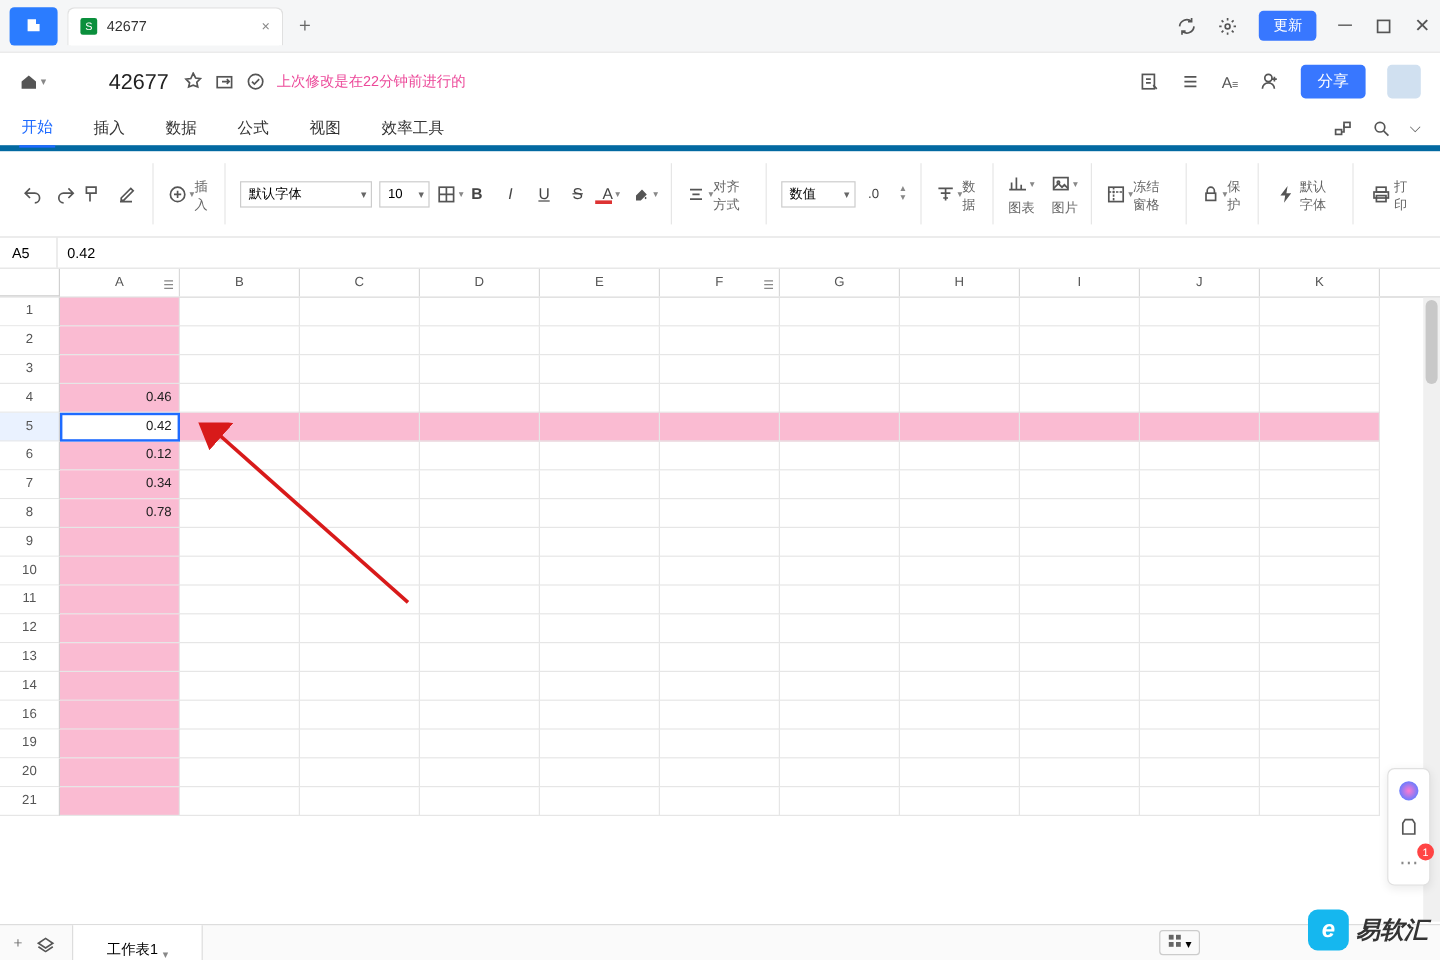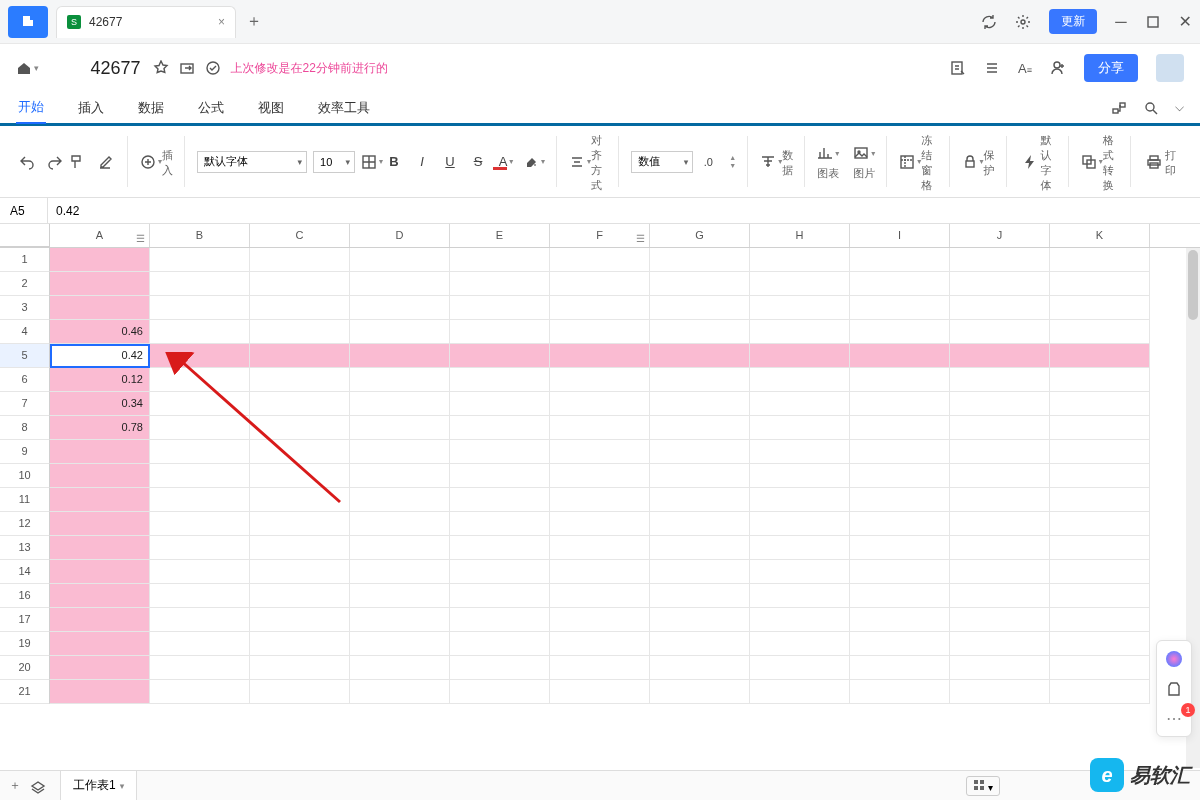--- a/index.html
+++ b/index.html
@@ -18,21 +18,21 @@
 
 .title-bar { height: 48px; display:flex; align-items:center; padding: 0 16px; gap:12px; }
 .home-btn { color:#555; display:flex;align-items:center;gap:2px; cursor:pointer;}
 .doc-title { font-size:18px; color:#222; margin-left:40px;}
 .title-icons { display:flex; gap:10px; color:#888; font-size:12px; align-items:center;}
 .title-right { margin-left:auto; display:flex; align-items:center; gap:18px; }
 .share-btn { background:#3877ff; color:#fff; padding:5px 14px; border-radius:4px; font-size:13px; cursor:pointer;}
 .avatar { width:28px; height:28px; background:#d0e0f0; border-radius:4px; }
 
 
-.menu-bar { height:34px; display:flex; align-items:center; padding:0 16px; gap:30px; border-bottom:3px solid #0369a1; font-size:13px; color:#333;}
+.menu-bar { height:34px; display:flex; align-items:center; padding:0 16px; gap:30px; border-bottom:5px solid #0369a1; font-size:13px; color:#333;}
 .menu-item { cursor:pointer; padding:6px 2px; }
 .menu-item.active { color:#1f6bff; border-bottom:2px solid #1f6bff; font-weight:500;}
 .menu-right { margin-left:auto; display:flex; gap:16px; color:#555;}
 
 
 .ribbon { height:72px; display:flex; align-items:stretch; border-bottom:1px solid #e0e0e0; padding:0 12px; }
 .rb-group { display:flex; flex-direction:row; align-items:center; justify-content:center; padding:0 12px; position:relative; }
 .rb-group:not(:last-child)::after { content:""; position:absolute; right:0; top:10px; bottom:10px; width:1px; background:#e6e6e6; }
 .rb-row { display:flex; align-items:center; gap:6px; height:28px;}
 .rb-label { font-size:11px; color:#666; margin-top:2px;}
@@ -58,21 +58,21 @@
 .row-h.sel { background:#eaf2ff; }
 .cell { width:100px; border-right:1px solid #e6e6e6; border-bottom:1px solid #e6e6e6; font-size:11px; padding-right:6px; text-align:right; line-height:22px; color:#222;}
 .pink { background:#fabbd2; }
 .cell.active { outline:2px solid #1f6bff; outline-offset:-2px; background:#fff; position:relative; z-index:2;}
 .scroll-v { position:absolute; right:0; top:24px; width:14px; height:520px; background:#f0f0f0;}
 .scroll-thumb { width:10px; margin:2px; height:70px; background:#c8c8c8; border-radius:5px;}
 
 
 .sheet-bar { position:absolute; bottom:0; left:0; right:0; height:30px; border-top:1px solid #ddd; display:flex; align-items:center; background:#fafafa; font-size:12px;}
 .sheet-btn { width:30px; text-align:center; color:#666; cursor:pointer;}
-.sheet-tab { padding:0 12px; height:100%; display:flex;align-items:center; border-right:1px solid #ddd; border-left:1px solid #ddd; background:#fff; gap:4px;}
+.sheet-tab { padding:0 28px; height:100%; display:flex;align-items:flex-end; border-right:1px solid #ddd; border-left:1px solid #ddd; background:#fff; gap:4px;}
 
 
 .arrow { position:absolute; pointer-events:none; }
 
 
 .float-panel { position:absolute; right:8px; top:640px; width:36px; background:#fff; border:1px solid #e0e0e0; border-radius:6px; display:flex; flex-direction:column; align-items:center; gap:12px; padding:8px 0; box-shadow:0 2px 8px rgba(0,0,0,.08);}
 .float-panel .badge { position:absolute; top:62px; right:-4px; width:14px;height:14px;border-radius:50%;background:#f44;color:#fff;font-size:9px;line-height:14px;text-align:center;}
 
 
 .watermark { position:absolute; right:10px; bottom:8px; display:flex;align-items:center;gap:6px; color:#333; font-size:20px; font-weight:bold; font-style:italic;}
@@ -342,31 +342,20 @@
   </div>
   <div class="rb-group">
     <div class="rb-row">
         <span class="rb-btn">
           <svg class="ico" viewBox="0 0 16 16">
             <path d="M9 1 3 9h4l-1 6 6-8H8z" fill="#555" stroke="none"></path>
           </svg>
         </span>
       </div>
     <span class="rb-label">默认字体</span>
-  </div>
-  <div class="rb-group">
-    <div class="rb-row">
-        <span class="rb-btn caret">
-          <svg class="ico" viewBox="0 0 16 16">
-            <rect x="2" y="2" width="8" height="8"></rect>
-            <rect x="6" y="6" width="8" height="8"></rect>
-          </svg>
-        </span>
-      </div>
-    <span class="rb-label">格式转换</span>
   </div>
   <div class="rb-group">
     <div class="rb-row">
         <span class="rb-btn">
           <svg class="ico" viewBox="0 0 16 16">
             <rect x="4" y="2" width="8" height="4"></rect>
             <rect x="2" y="6" width="12" height="5"></rect>
             <rect x="4" y="9" width="8" height="5"></rect>
           </svg>
         </span>
@@ -589,34 +578,20 @@
         <div class="cell"></div>
         <div class="cell"></div>
         <div class="cell"></div>
         <div class="cell"></div>
         <div class="cell"></div>
         <div class="cell"></div>
         <div class="cell"></div>
       </div>
       <div class="row">
         <div class="row-h">16</div>
-        <div class="cell pink"></div>
-        <div class="cell"></div>
-        <div class="cell"></div>
-        <div class="cell"></div>
-        <div class="cell"></div>
-        <div class="cell"></div>
-        <div class="cell"></div>
-        <div class="cell"></div>
-        <div class="cell"></div>
-        <div class="cell"></div>
-        <div class="cell"></div>
-      </div>
-      <div class="row">
-        <div class="row-h">17</div>
         <div class="cell pink"></div>
         <div class="cell"></div>
         <div class="cell"></div>
         <div class="cell"></div>
         <div class="cell"></div>
         <div class="cell"></div>
         <div class="cell"></div>
         <div class="cell"></div>
         <div class="cell"></div>
         <div class="cell"></div>

